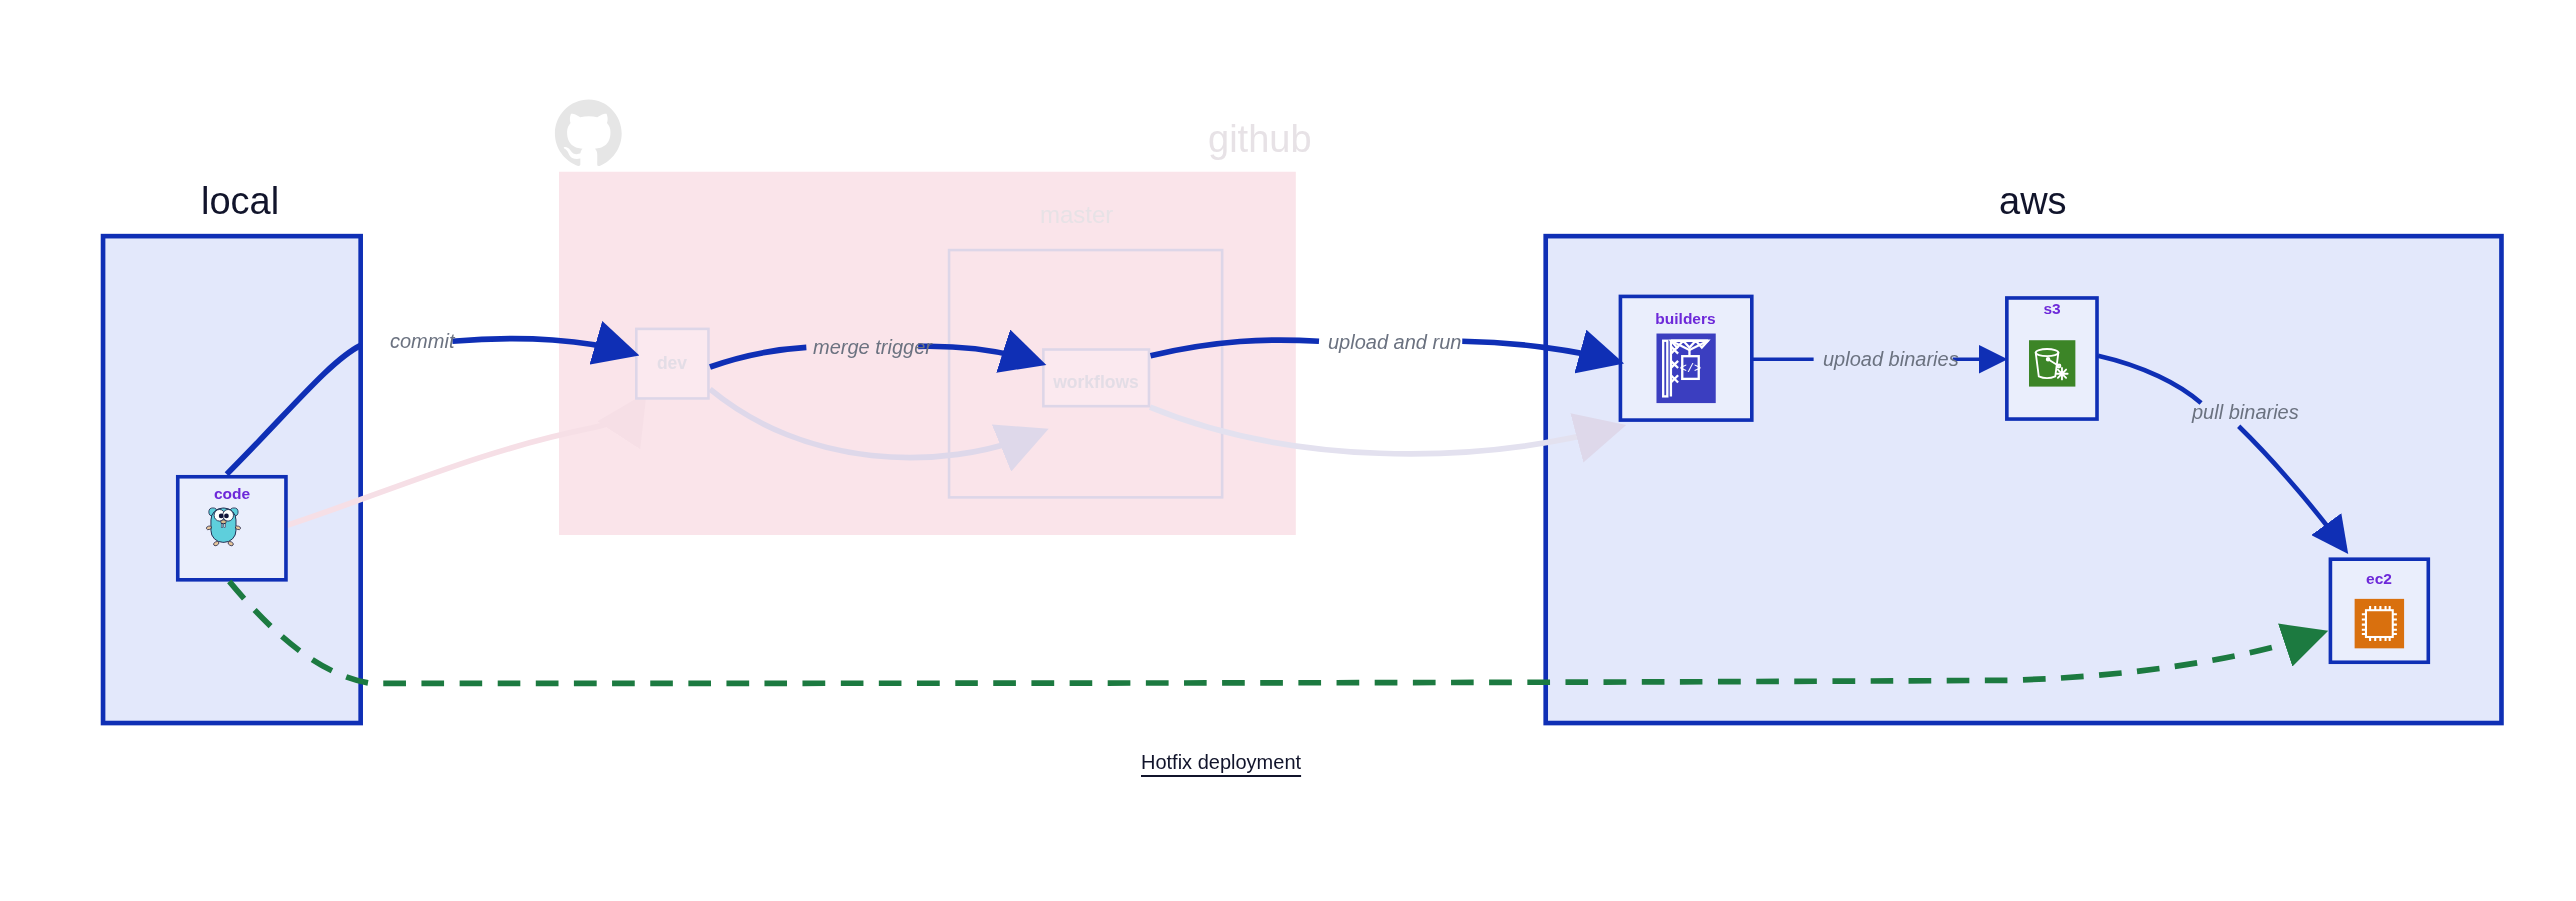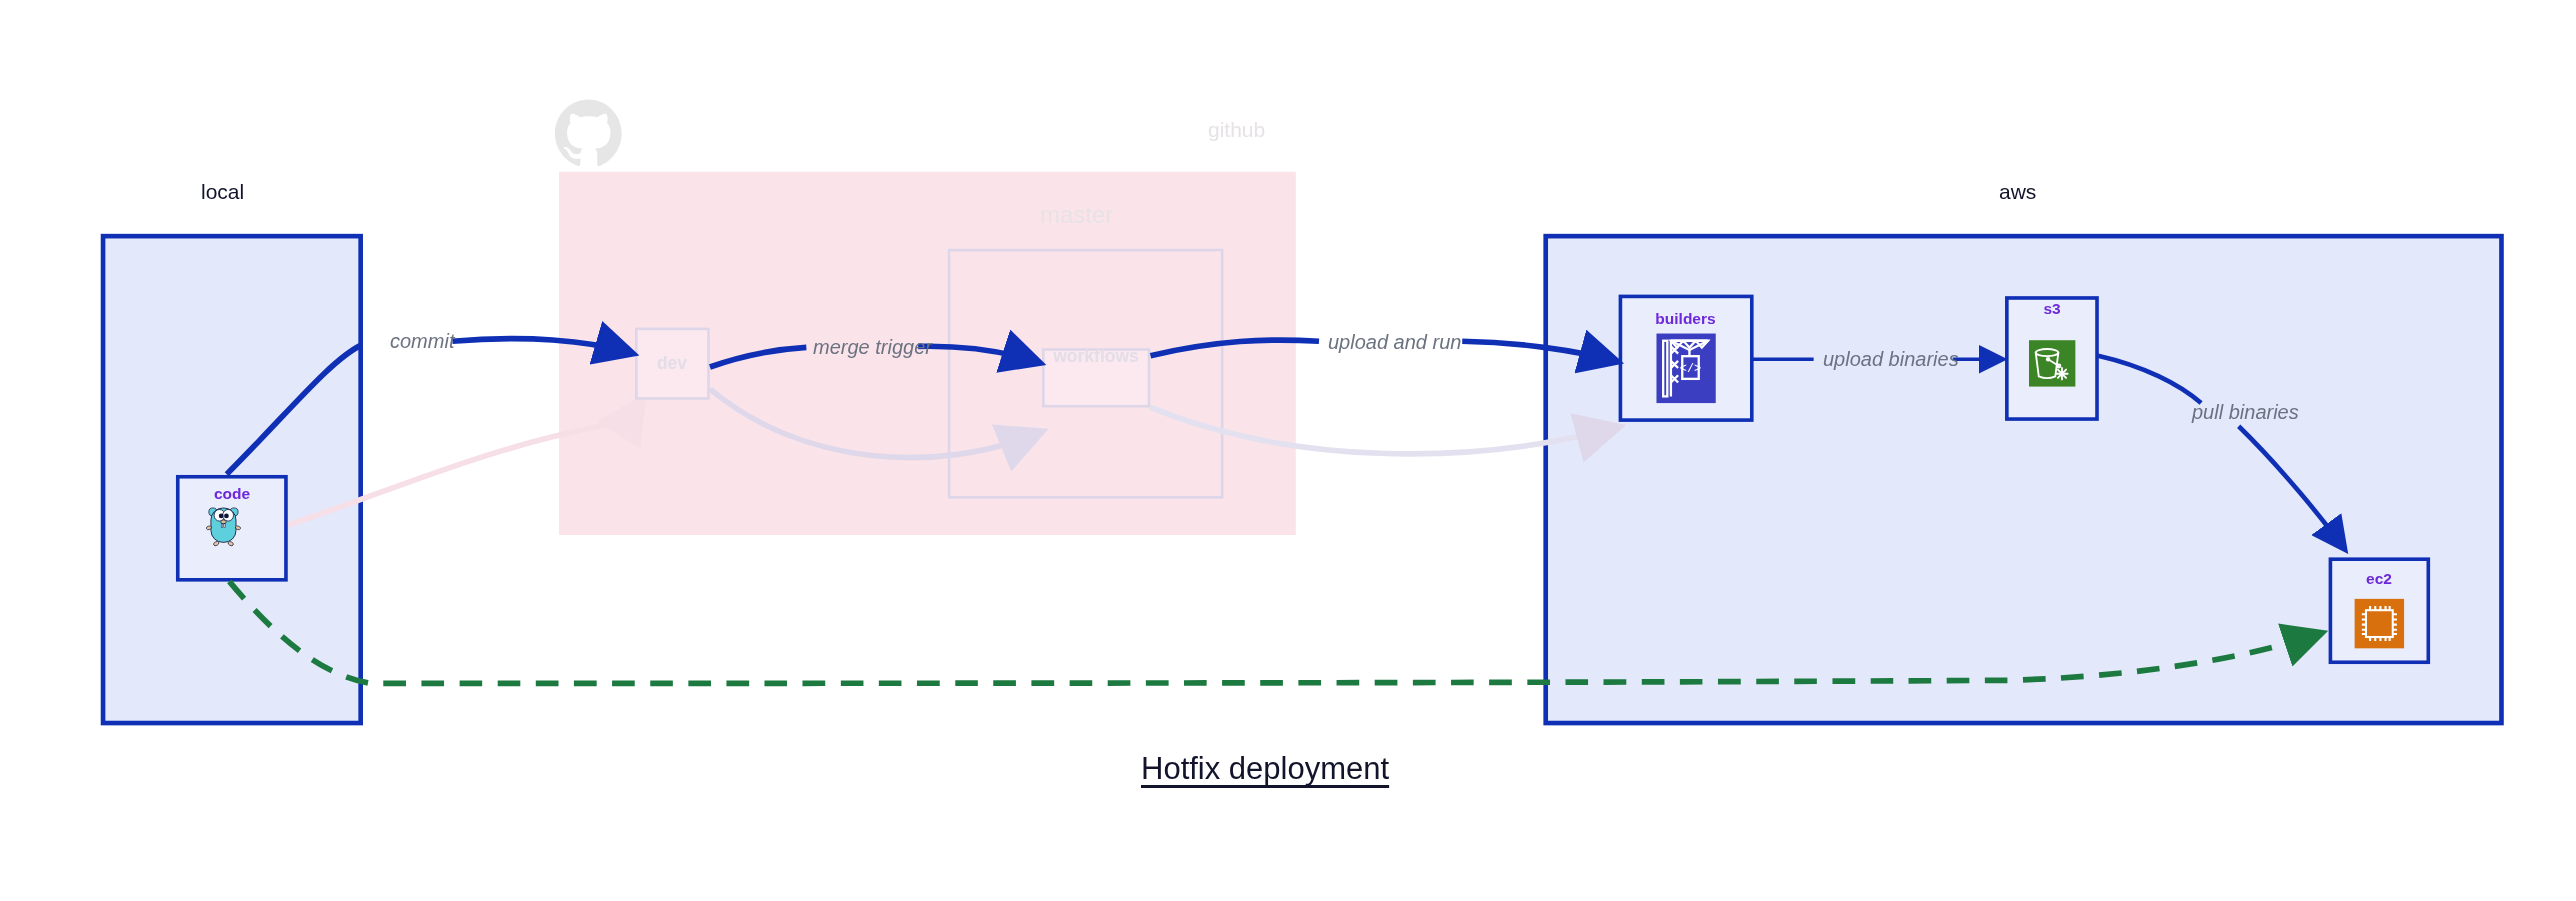--- a/index.html
+++ b/index.html
@@ -1,25 +1,25 @@
 <!DOCTYPE html>
 <html style="font-size:8.2px"><head>
 <meta charset="utf-8">
 <style>
   html,body{margin:0;padding:0;background:#ffffff;}
   body{width:2604px;height:902px;position:relative;overflow:hidden;
        font-family:"Liberation Sans",sans-serif;}
   #stage{position:absolute;left:0;top:0;width:2604px;height:902px;}
   svg.layer{position:absolute;left:0;top:0;width:2604px;height:902px;overflow:visible;}
-  .zone-label{position:absolute;font-size:21px;color:#11142b;white-space:nowrap;}
+  .zone-label{position:absolute;font-size:38px;color:#11142b;white-space:nowrap;}
   .zone-label.faded{color:#e7e2e6;}
   .node-title{position:absolute;font-size:15.5px;font-weight:bold;color:#6d28d9;white-space:nowrap;text-align:center;}
   .node-title.faded{color:#e3dde6;font-size:17.5px;}
   .edge-label{position:absolute;font-size:20px;font-style:italic;color:#6b7280;white-space:nowrap;}
-  .caption{position:absolute;font-size:31px;color:#11142b;text-decoration:underline;
+  .caption{position:absolute;font-size:20px;color:#11142b;text-decoration:underline;
            text-underline-offset:6.2px;white-space:nowrap;}
 </style>
 </head>
 <body>
 
 <div id="stage">
 
   <svg class="layer" viewBox="0 0 5054 1750" width="2604" height="902">
 
     <rect x="200" y="458" width="500" height="945" fill="#e3e8fb" stroke="#0f2fb5" stroke-width="9"></rect>
@@ -150,21 +150,21 @@
   </svg>
 
   <div class="zone-label" style="left:201px;top:180px;">local</div>
   <div class="zone-label faded" style="left:1208px;top:118px;">github</div>
   <div class="zone-label" style="left:1999px;top:180px;">aws</div>
 
   <div class="zone-label faded" style="left:1040px;top:201px;font-size:24px;">master</div>
 
   <div class="node-title" style="left:178px;top:485px;width:108px;">code</div>
   <div class="node-title faded" style="left:636px;top:353px;width:72px;">dev</div>
-  <div class="node-title faded" style="left:1043px;top:346px;width:106px;">workflows</div>
+  <div class="node-title faded" style="left:1043px;top:372px;width:106px;">workflows</div>
   <div class="node-title" style="left:1620px;top:310px;width:131px;">builders</div>
   <div class="node-title" style="left:2007px;top:300px;width:90px;">s3</div>
   <div class="node-title" style="left:2330px;top:570px;width:98px;">ec2</div>
 
   <div class="edge-label" style="left:390px;top:330px;">commit</div>
   <div class="edge-label" style="left:813px;top:336px;">merge trigger</div>
   <div class="edge-label" style="left:1328px;top:331px;">upload and run</div>
   <div class="edge-label" style="left:1823px;top:348px;">upload binaries</div>
   <div class="edge-label" style="left:2192px;top:401px;">pull binaries</div>
 

